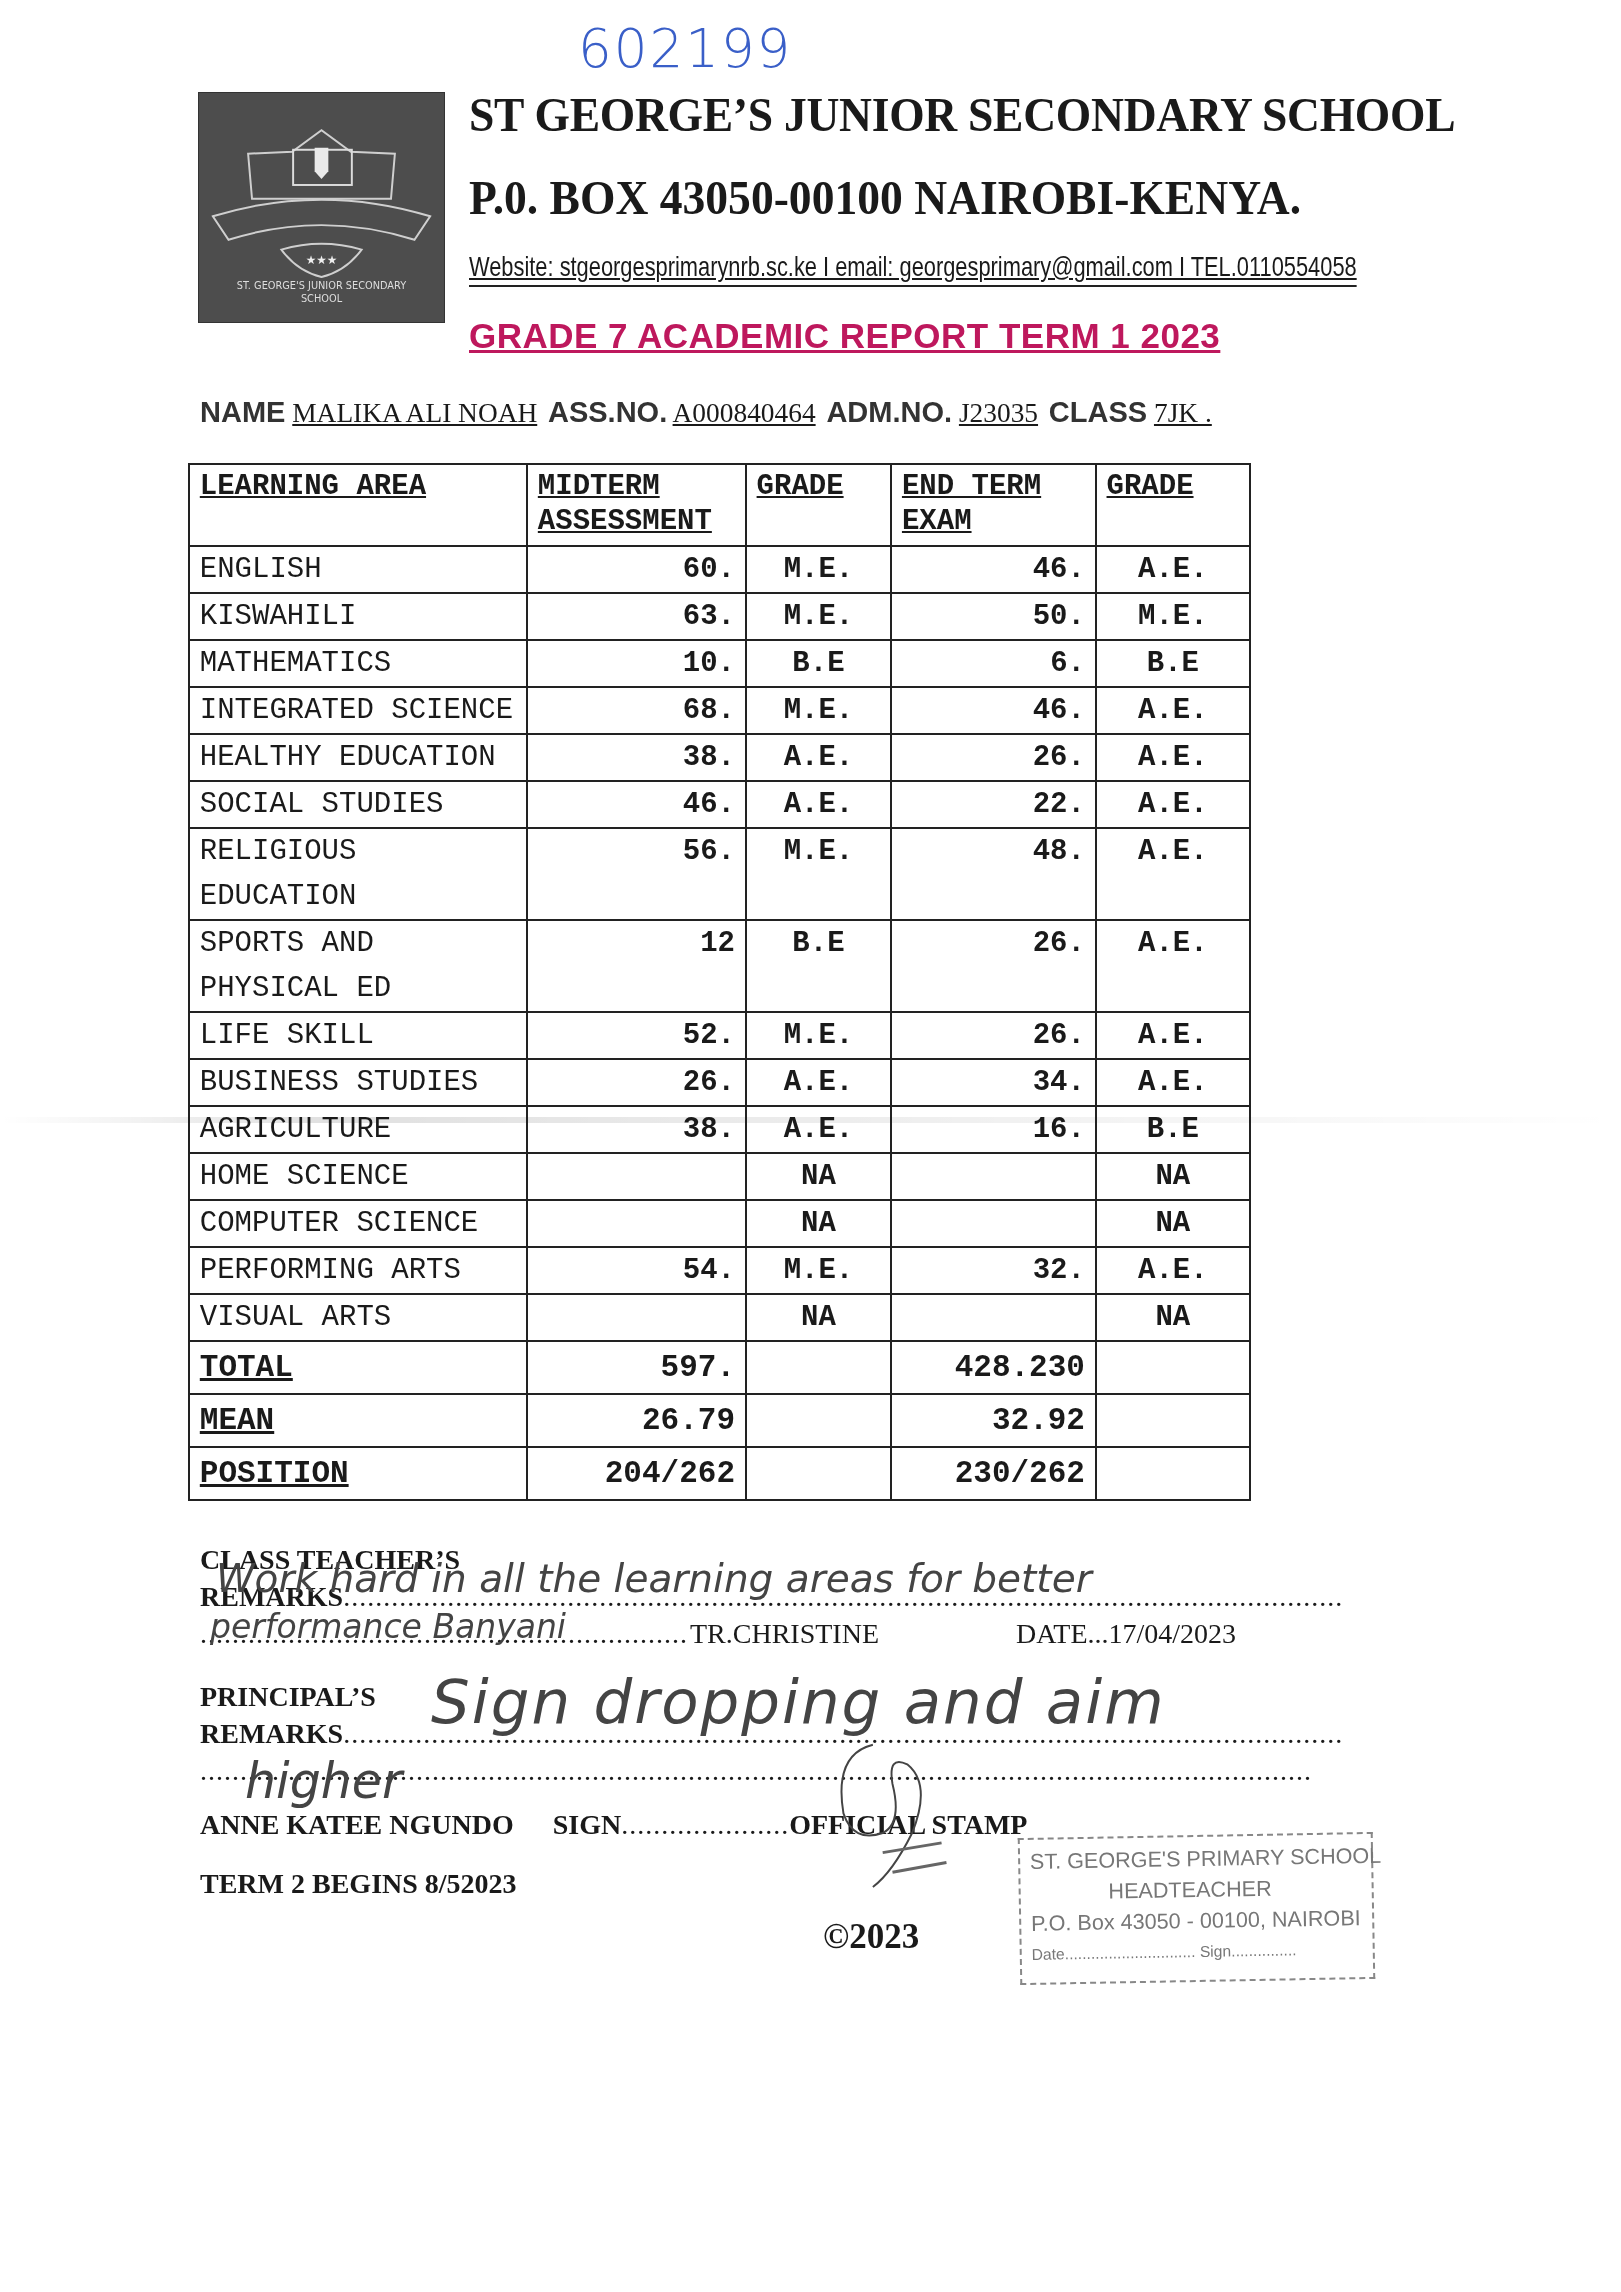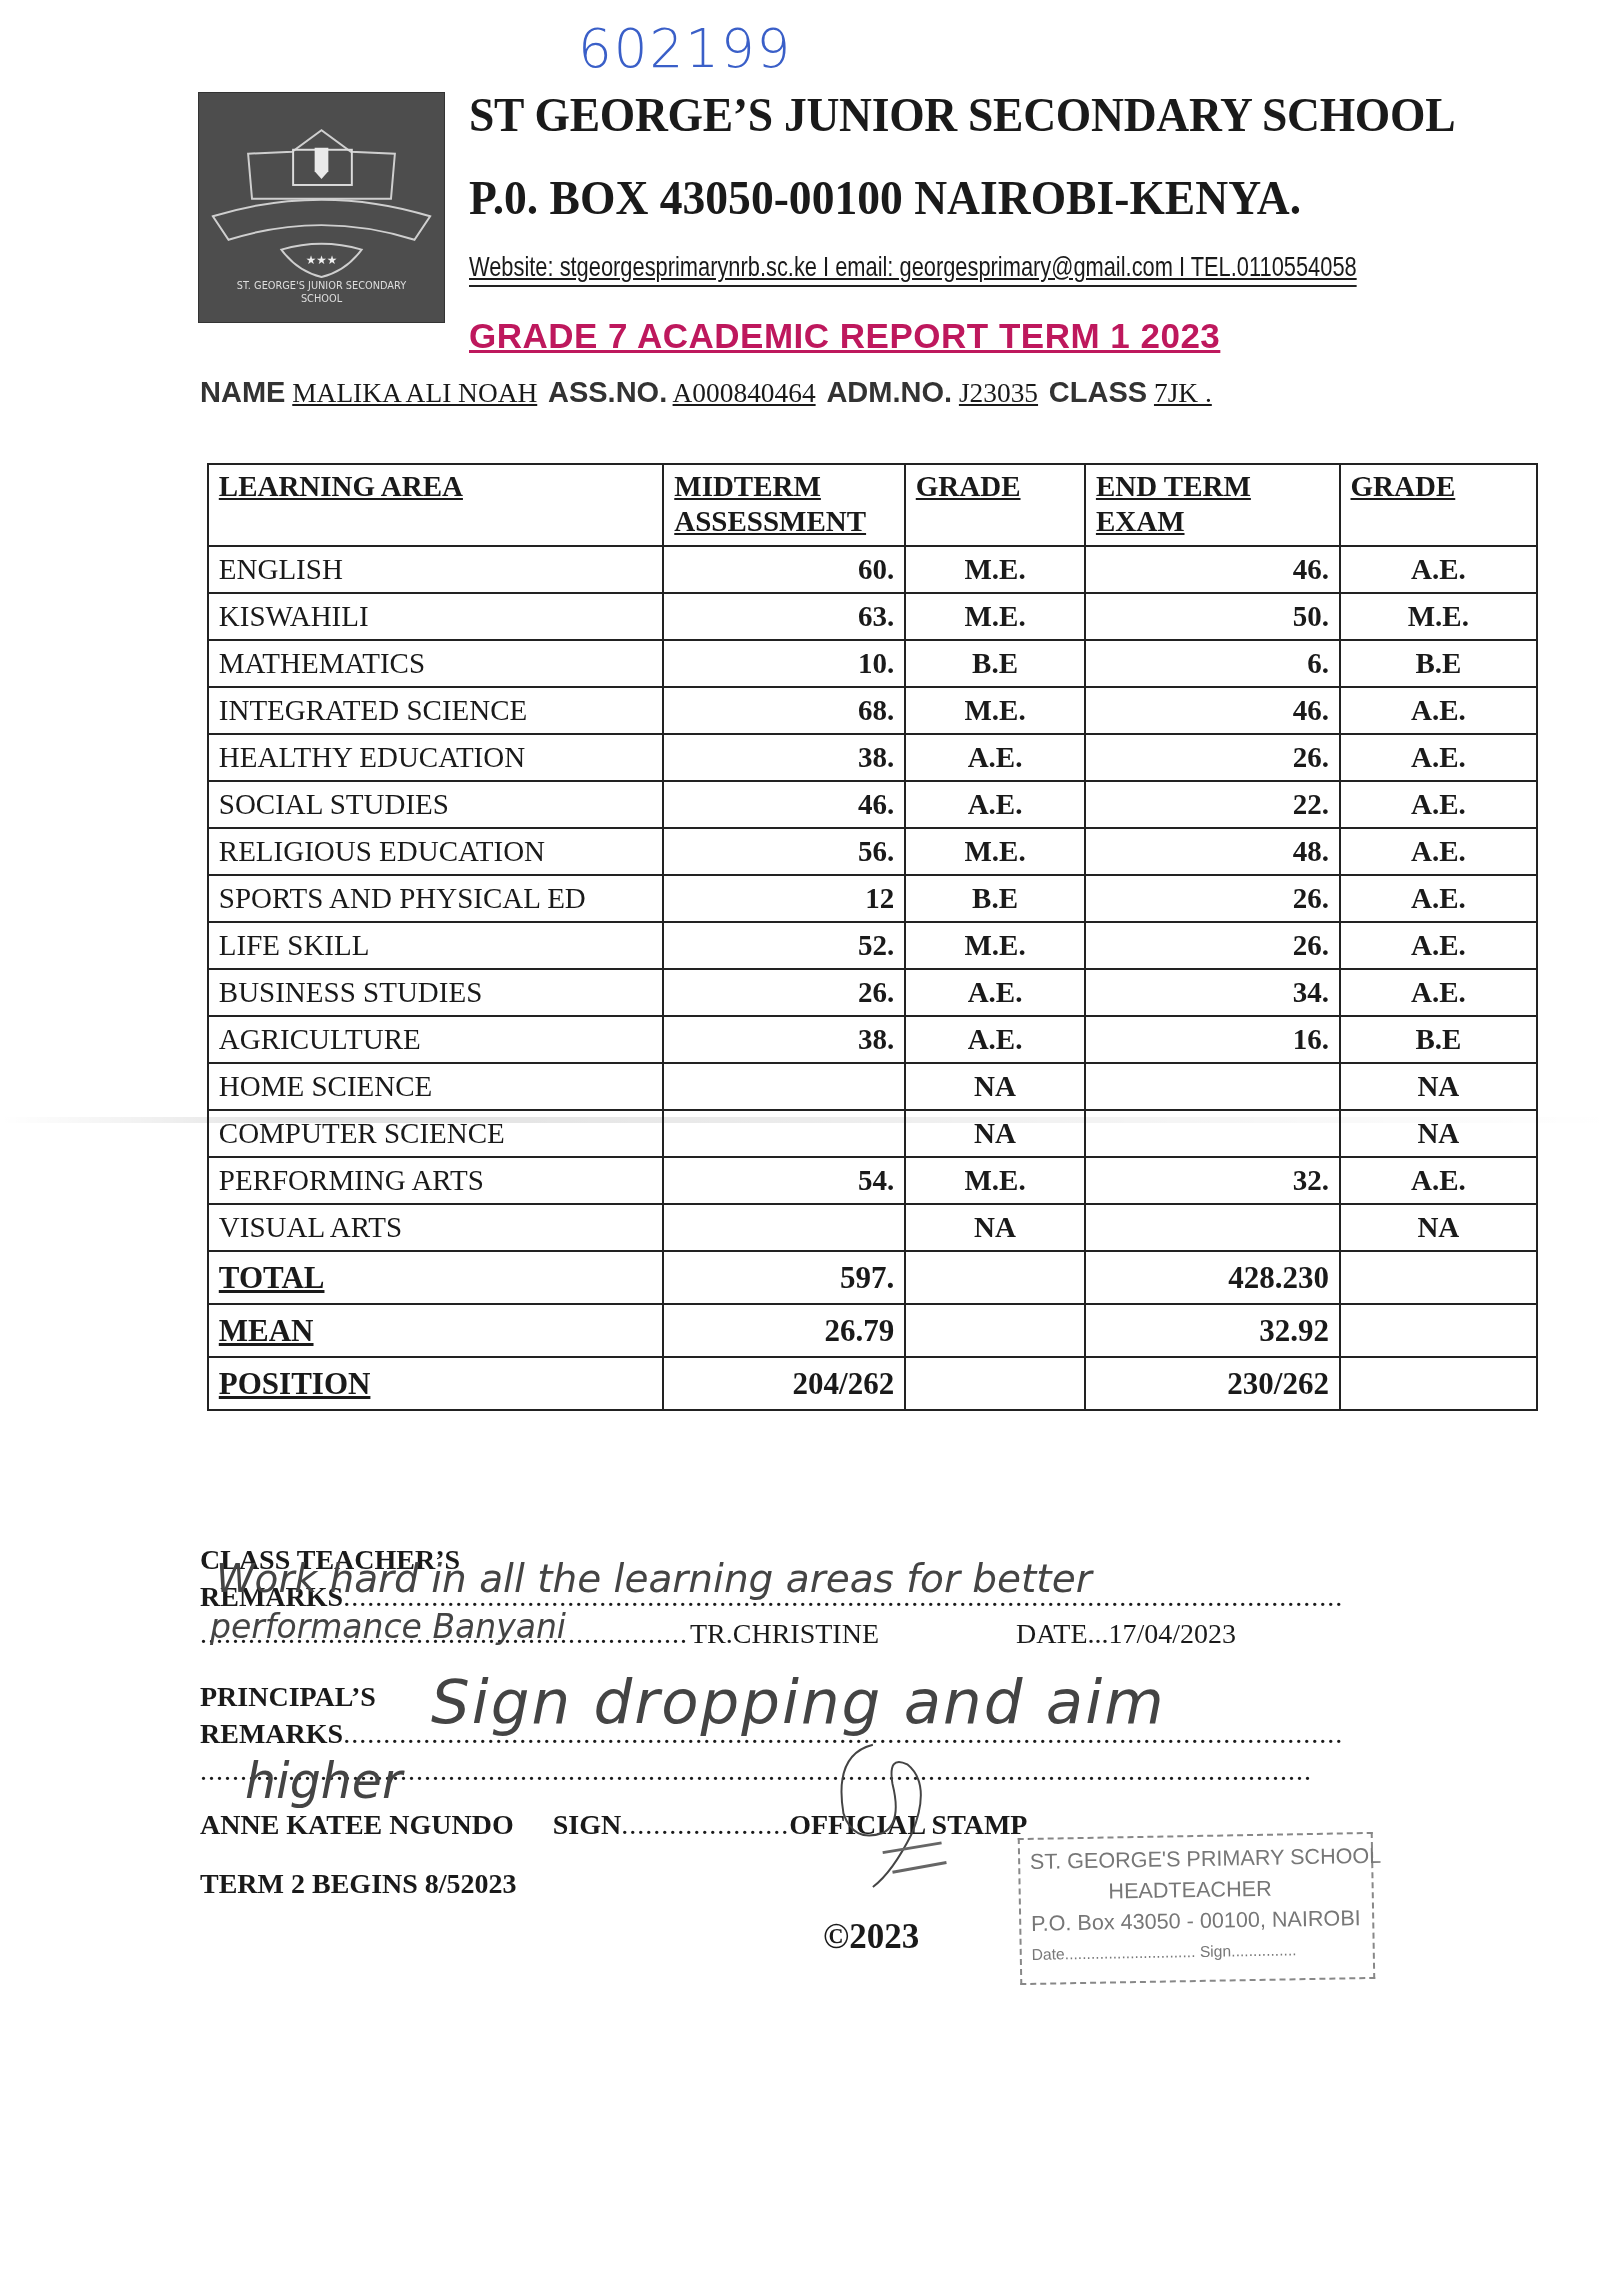--- a/index.html
+++ b/index.html
@@ -8,25 +8,25 @@
   .handnum { position: absolute; left: 578px; top: 17.6px; font-family: "DejaVu Sans", sans-serif; font-size: 53px; color: #3a5fc8; letter-spacing: 2px; font-weight: 300; }
 
   .logo { position: absolute; left: 198px; top: 92px; width: 245px; height: 229px; background: #4a4a4a; border: 1px solid #333; }
   .logo svg { width: 100%; height: 100%; display: block; }
 
   .school-name { position: absolute; left: 469px; top: 86px; font-size: 49px; font-weight: bold; letter-spacing: -0.3px; transform: scaleX(0.93); transform-origin: left; white-space: nowrap; }
   .school-address { position: absolute; left: 469px; top: 169px; font-size: 49px; font-weight: bold; transform: scaleX(0.93); transform-origin: left; white-space: nowrap; }
   .contact { position: absolute; left: 469px; top: 251px; font-family: "Liberation Sans", sans-serif; font-size: 28px; text-decoration: underline; transform: scaleX(0.78); transform-origin: left; white-space: nowrap; border-bottom: 2px solid #222; padding-bottom: 2px; }
   .report-title { position: absolute; left: 469px; top: 316px; font-family: "Liberation Sans", sans-serif; font-size: 35px; font-weight: bold; color: #be185d; text-decoration: underline; white-space: nowrap; letter-spacing: 0.5px; }
 
-  .id-line { position: absolute; left: 200px; top: 376px; white-space: nowrap; font-size: 27.4px; }
+  .id-line { position: absolute; left: 200px; top: 396px; white-space: nowrap; font-size: 27.4px; }
   .id-line .lbl { font-family: "Liberation Sans", sans-serif; font-weight: bold; font-size: 29px; color: #333; }
   .id-line .val { text-decoration: underline; margin-right: 3.9px; font-size: 27.4px; }
 
-  table.results { position: absolute; left: 207px; top: 463px; width: 1331px; border-collapse: collapse; font-size: 29px; }
+  table.results { position: absolute; left: 188px; top: 463px; width: 1063px; border-collapse: collapse; font-size: 29px; font-family: Liberation Mono, monospace; }
   table.results td, table.results th { border: 2px solid #222; padding: 0 9.8px; vertical-align: top; }
   table.results th { font-weight: bold; text-decoration: underline; text-align: left; height: 76px; line-height: 35px; padding-top: 3.9px; font-size: 29px; }
   table.results td { height: 45px; line-height: 45px; }
   table.results td.area { text-align: left; width: 431px; }
   table.results td.num { text-align: right; font-weight: bold; }
   table.results td.grd { text-align: center; font-weight: bold; }
   table.results tr.summary td { height: 51px; line-height: 51px; font-size: 31px; }
   table.results tr.summary td.area { font-weight: bold; text-decoration: underline; }
   col.c1 { width: 451px; } col.c2 { width: 240px; } col.c3 { width: 179px; } col.c4 { width: 253px; } col.c5 { width: 196px; }
 

